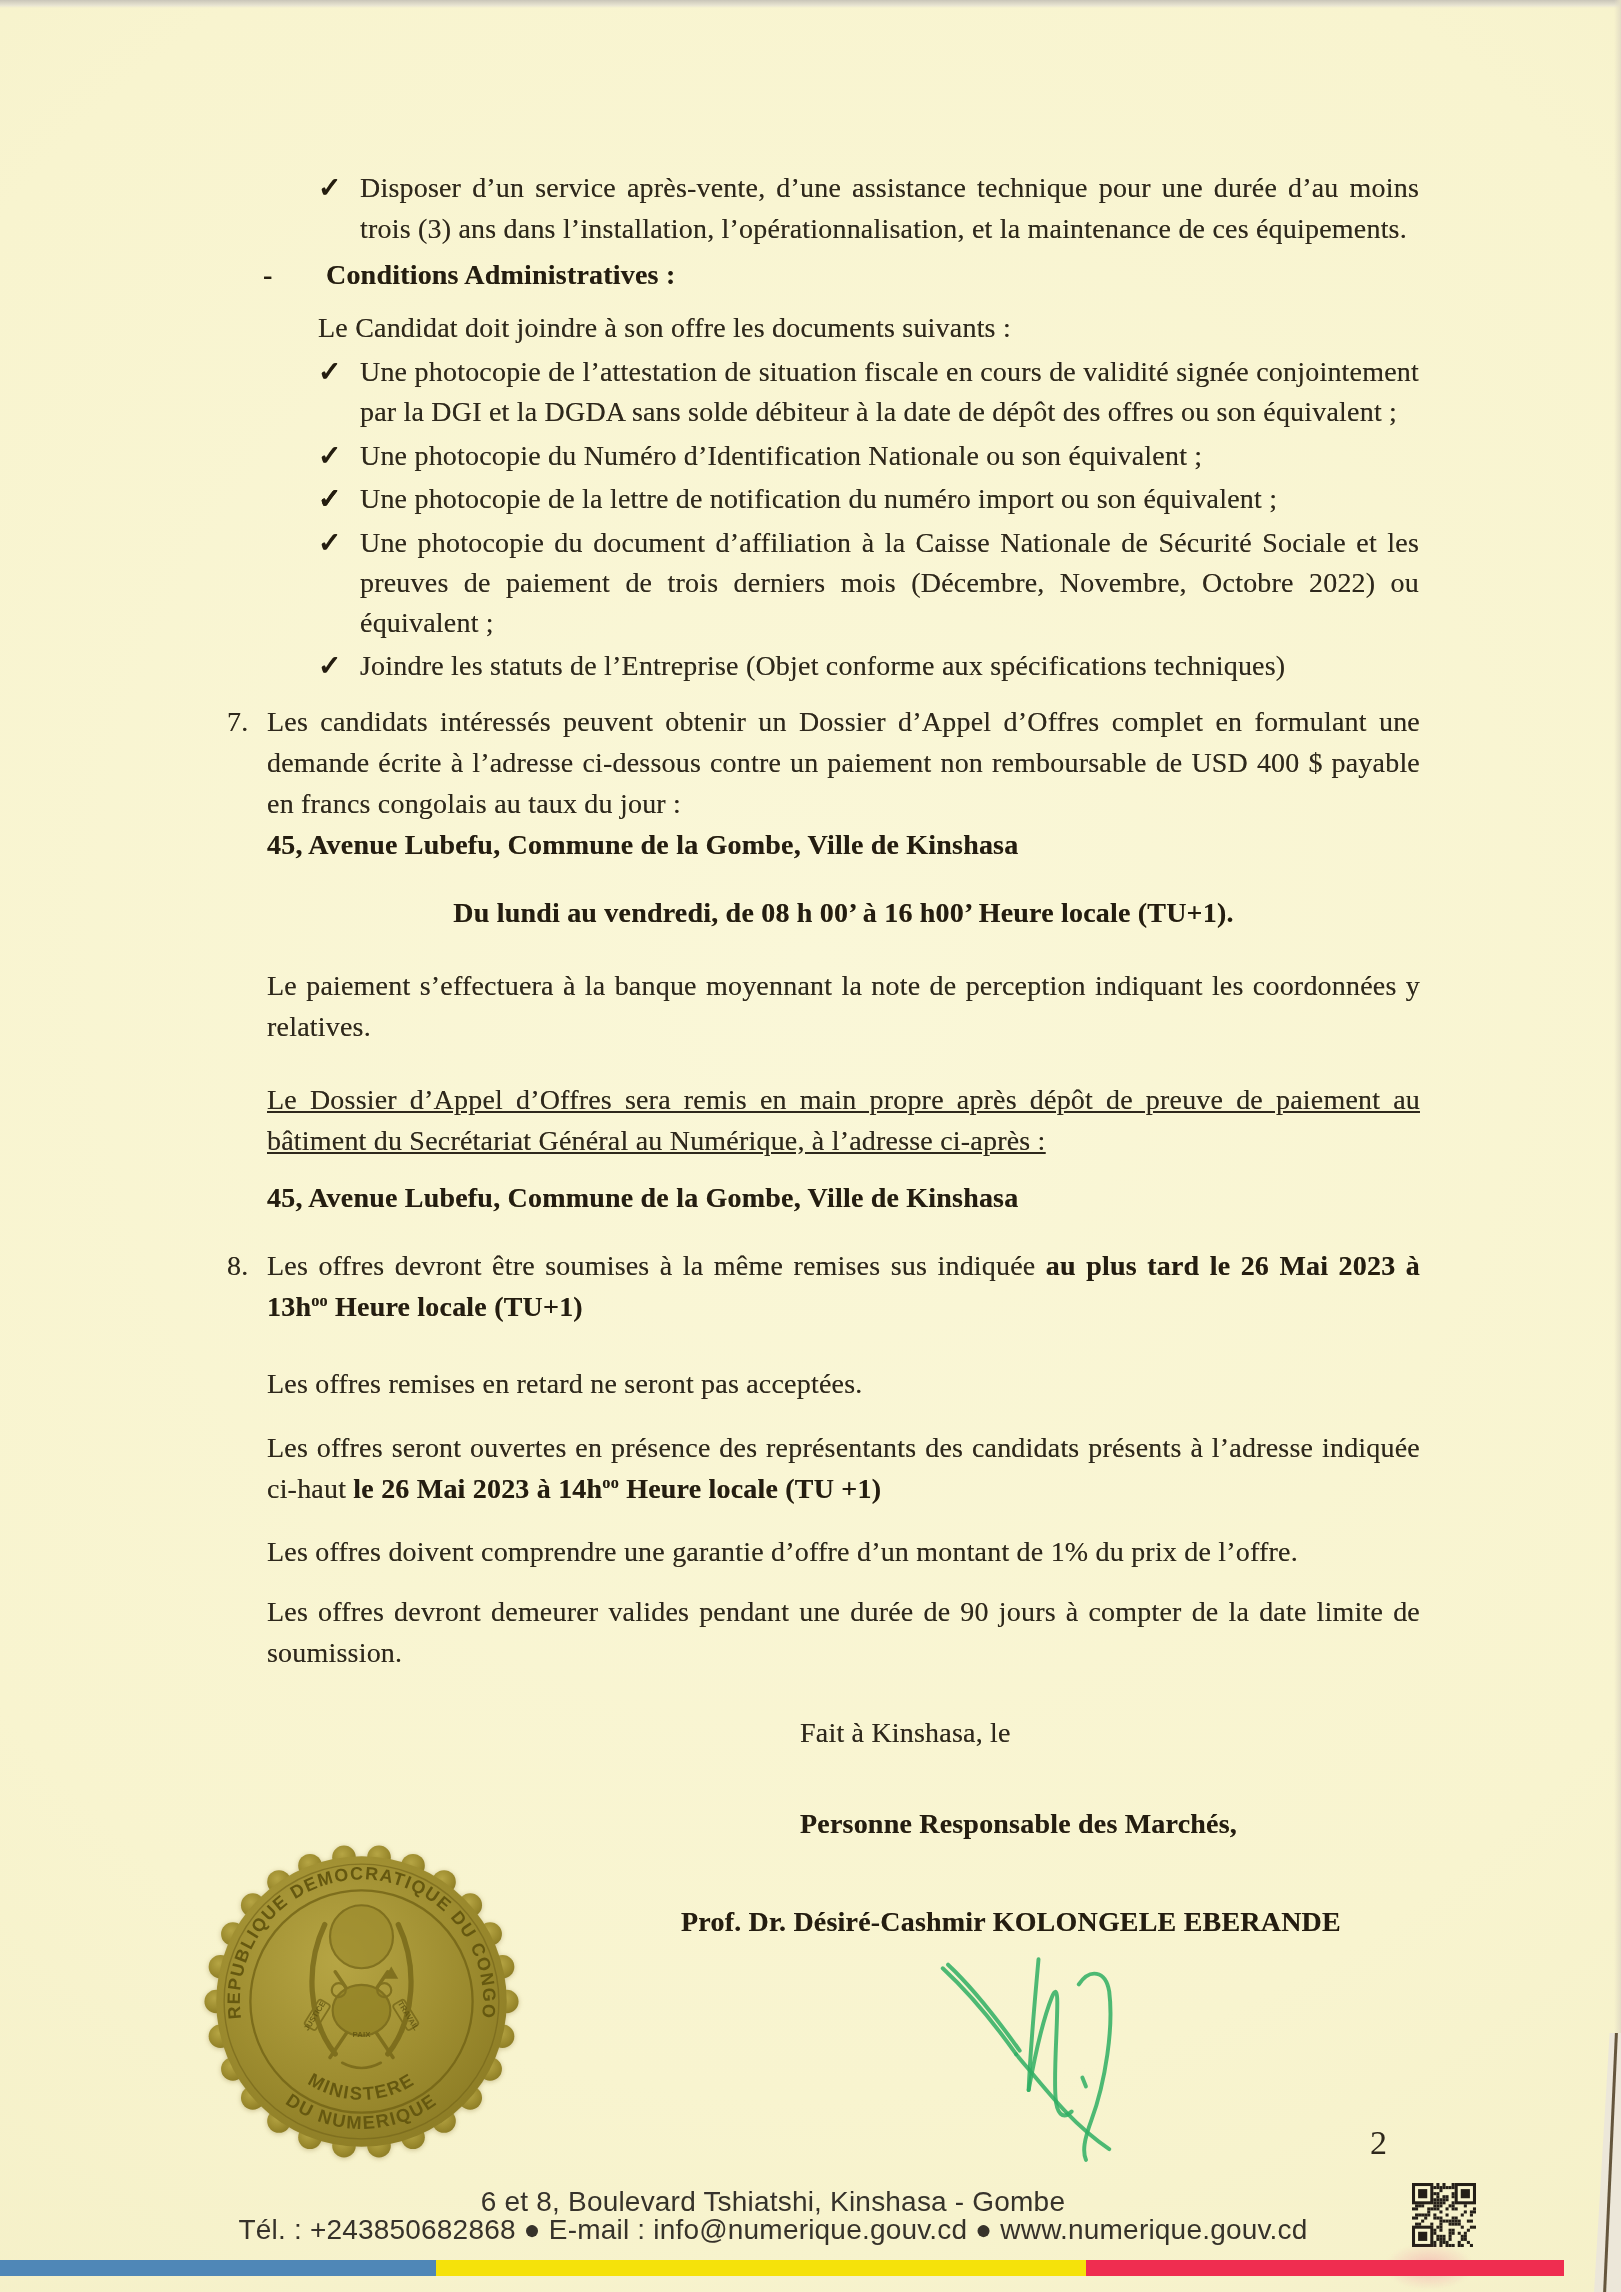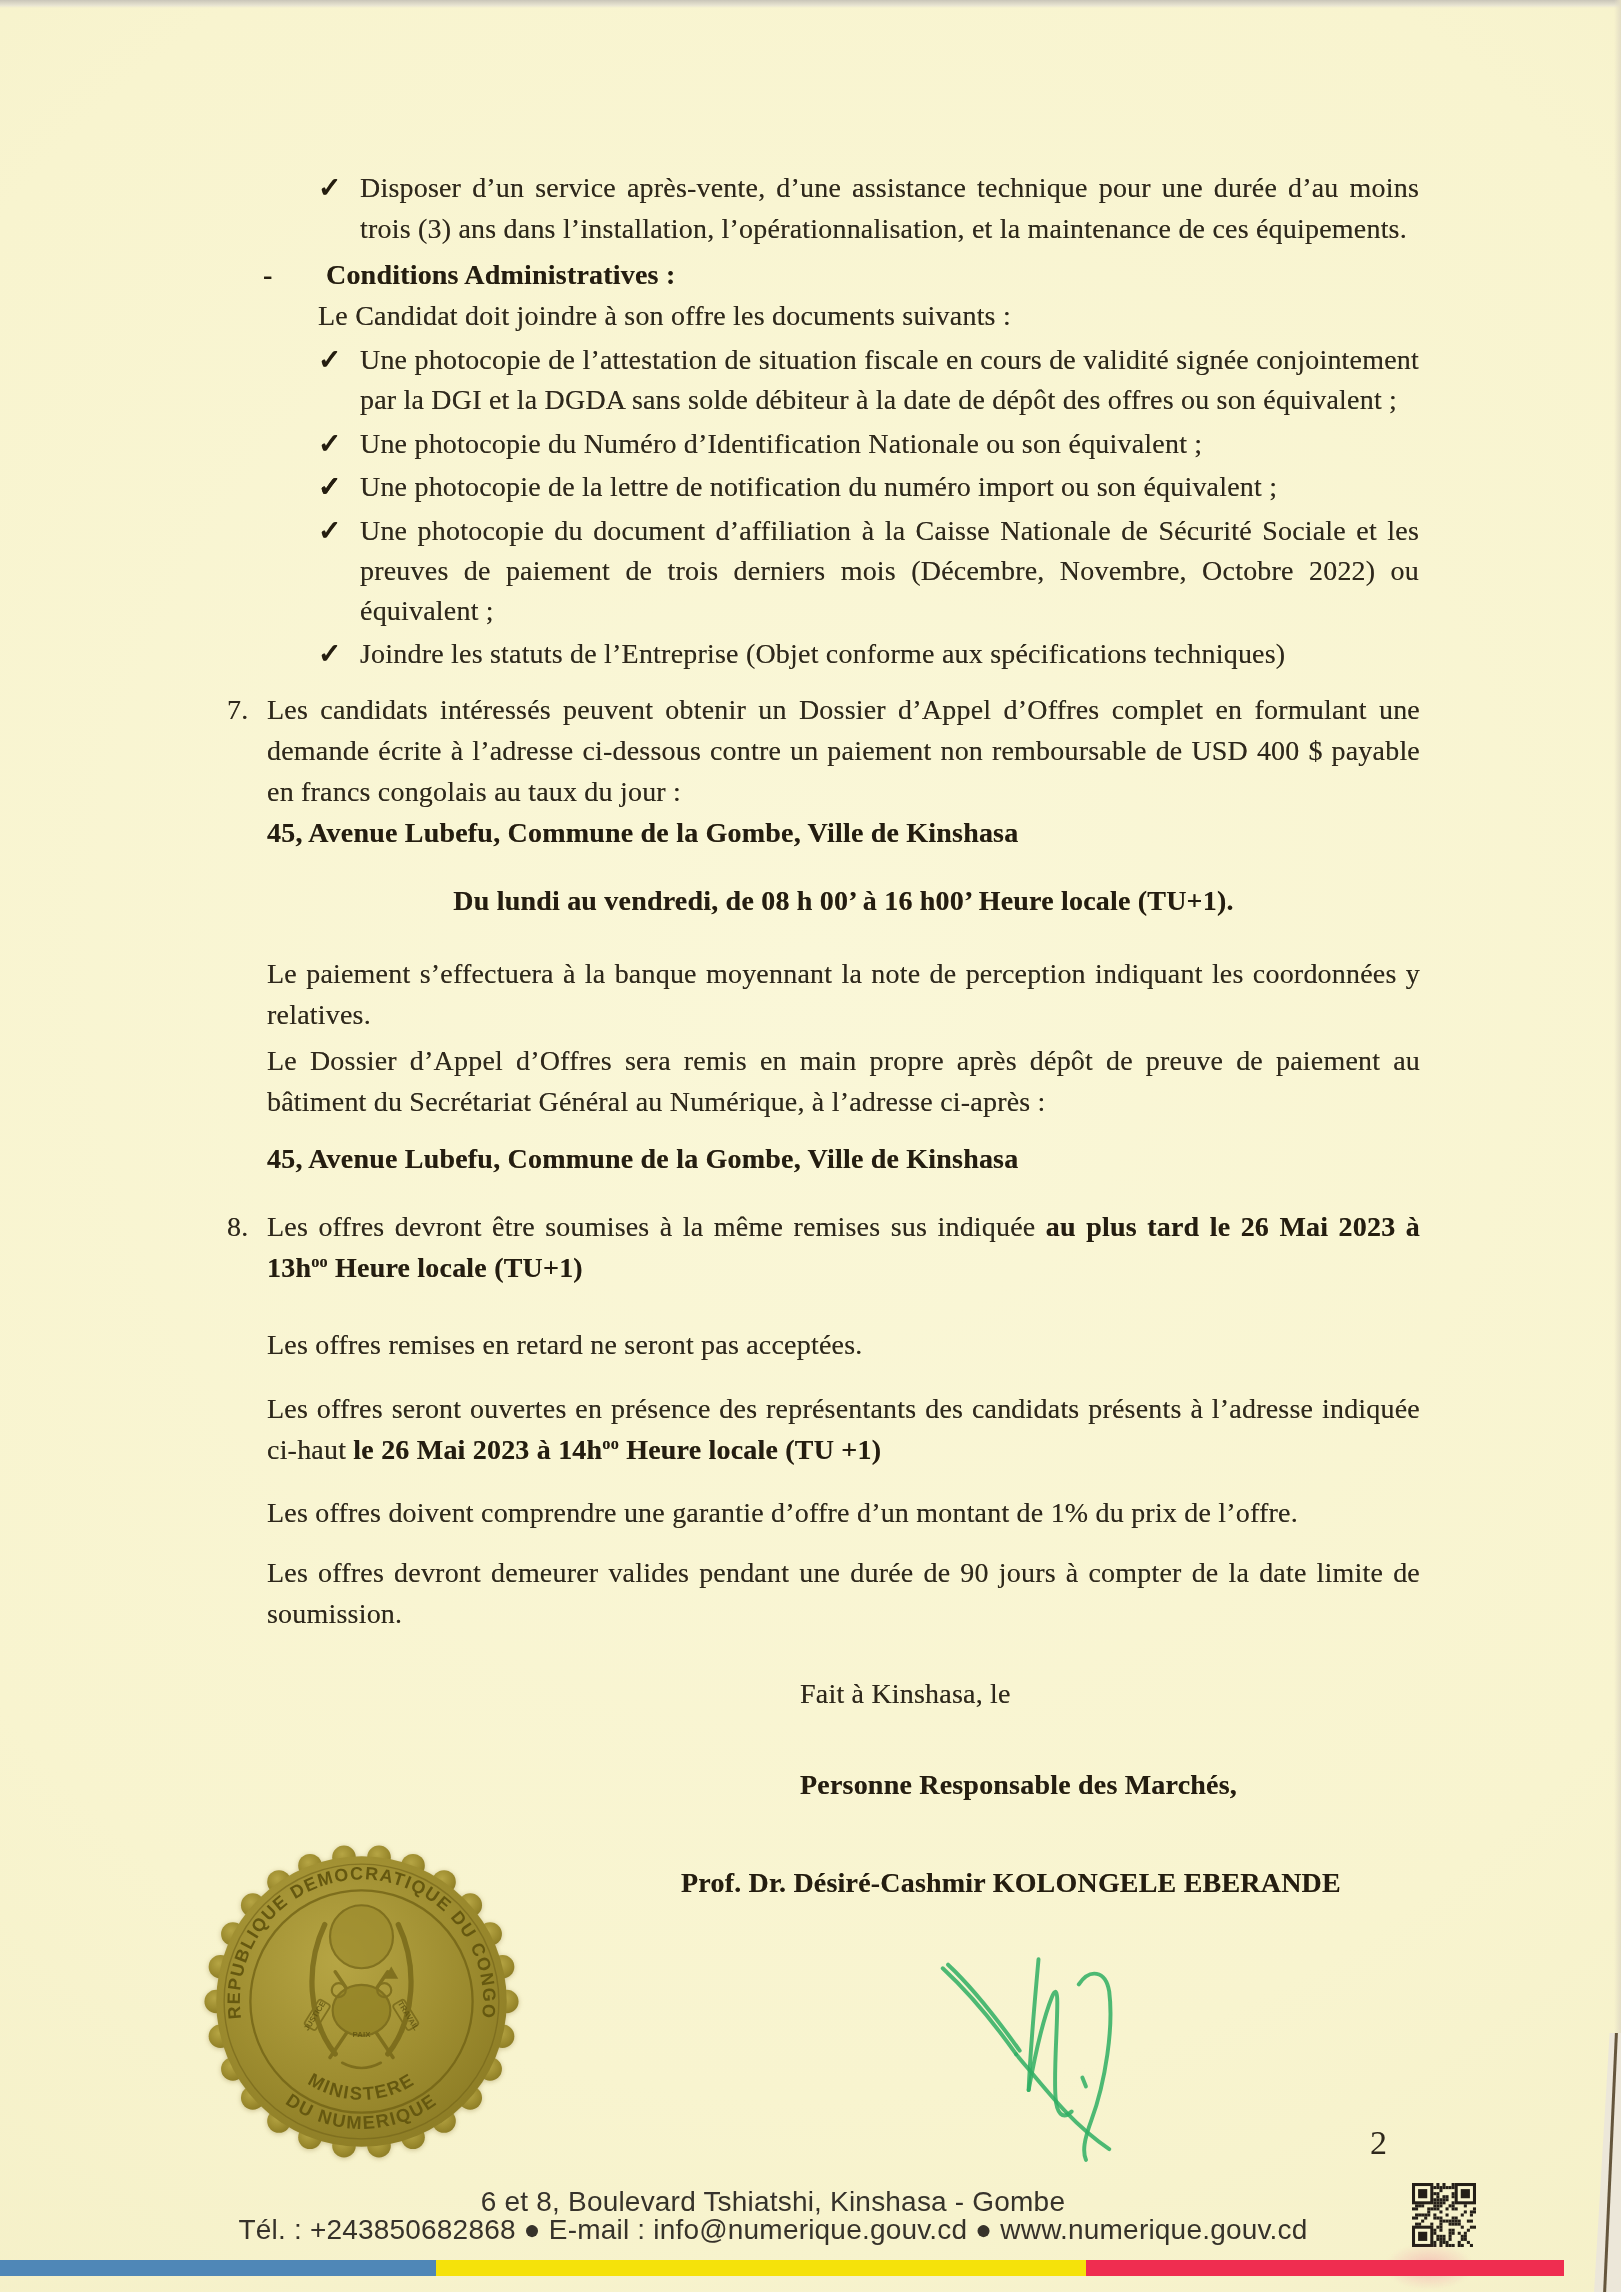--- a/index.html
+++ b/index.html
@@ -52,32 +52,32 @@
 </head>
 <body>
 
 <div class="page">
   <div class="scan-top-edge"></div>
   <div class="edge-top-right"></div>
 
   <div id="doc-body">
       <div class="block just" style="margin-top: 167px; margin-left: 360px; width: 1059px;"><span class="marker b" style="left: -42px;">✓</span><span>Disposer d’un service après-vente, d’une assistance technique pour une durée d’au moins trois (3) ans dans l’installation, l’opérationnalisation, et la maintenance de ces équipements.</span></div>
       <div class="block" style="margin-top: 5.4px; margin-left: 326px;"><span class="marker b" style="left: -63px;">-</span><span class="b">Conditions Administratives :</span></div>
-      <div class="block" style="margin-top: 0px; margin-left: 318px; width: 1106px;"><span>Le Candidat doit joindre à son offre les documents suivants :</span></div>
+      <div class="block" style="margin-top: 12px; margin-left: 318px; width: 1106px;"><span>Le Candidat doit joindre à son offre les documents suivants :</span></div>
       <div class="block just chk" style="margin-top: 3.6px; margin-left: 360px; width: 1059px;"><span class="marker b" style="left: -42px;">✓</span><span>Une photocopie de l’attestation de situation fiscale en cours de validité signée conjointement par la DGI et la DGDA sans solde débiteur à la date de dépôt des offres ou son équivalent ;</span></div>
       <div class="block just chk" style="margin-top: 3.6px; margin-left: 360px; width: 1059px;"><span class="marker b" style="left: -42px;">✓</span><span>Une photocopie du Numéro d’Identification Nationale ou son équivalent ;</span></div>
       <div class="block just chk" style="margin-top: 3.6px; margin-left: 360px; width: 1059px;"><span class="marker b" style="left: -42px;">✓</span></div>
       <div class="block just chk" style="margin-top: 3.6px; margin-left: 360px; width: 1059px;"><span class="marker b" style="left: -42px;">✓</span><span>Une photocopie de la lettre de notification du numéro import ou son équivalent ;</span></div>
       <div class="block just chk" style="margin-top: 3.6px; margin-left: 360px; width: 1059px;"><span class="marker b" style="left: -42px;">✓</span><span>Une photocopie du document d’affiliation à la Caisse Nationale de Sécurité Sociale et les preuves de paiement de trois derniers mois (Décembre, Novembre, Octobre 2022) ou équivalent ;</span></div>
       <div class="block just chk" style="margin-top: 3.6px; margin-left: 360px; width: 1059px;"><span class="marker b" style="left: -42px;">✓</span><span>Joindre les statuts de l’Entreprise (Objet conforme aux spécifications techniques)</span></div>
       <div class="block just" style="margin-top: 14.3px; margin-left: 267px; width: 1153px;"><span class="marker" style="left: -40px;">7.</span><span>Les candidats intéressés peuvent obtenir un Dossier d’Appel d’Offres complet en formulant une demande écrite à l’adresse ci-dessous contre un paiement non remboursable de USD 400 $ payable en francs congolais au taux du jour :</span></div>
       <div class="block" style="margin-top: 0px; margin-left: 267px; width: 1153px;"><span class="b">45, Avenue Lubefu, Commune de la Gombe, Ville de Kinshasa</span></div>
       <div class="block" style="margin-top: 27px; margin-left: 267px; width: 1153px; text-align: center;"><span class="b">Du lundi au vendredi, de 08 h 00’ à 16 h00’ Heure locale (TU+1).</span></div>
       <div class="block just" style="margin-top: 32px; margin-left: 267px; width: 1153px;"><span>Le paiement s’effectuera à la banque moyennant la note de perception indiquant les coordonnées y relatives.</span></div>
-      <div class="block just" style="margin-top: 5px; margin-left: 267px; width: 1153px;"><span>Le Dossier d’Appel d’Offres sera remis en main propre après dépôt de preuve de paiement au bâtiment du Secrétariat Général au Numérique, à l’adresse ci-après :</span></div>
+      <div class="block just" style="margin-top: 32px; margin-left: 267px; width: 1153px; text-decoration: underline;"><span>Le Dossier d’Appel d’Offres sera remis en main propre après dépôt de preuve de paiement au bâtiment du Secrétariat Général au Numérique, à l’adresse ci-après :</span></div>
       <div class="block" style="margin-top: 16px; margin-left: 267px; width: 1153px;"><span class="b">45, Avenue Lubefu, Commune de la Gombe, Ville de Kinshasa</span></div>
       <div class="block just" style="margin-top: 27px; margin-left: 267px; width: 1153px;"><span class="marker" style="left: -40px;">8.</span><span>Les offres devront être soumises à la même remises sus indiquée </span><span class="b">au plus tard le 26 Mai 2023 à 13h</span><sup class="b">oo</sup><span class="b"> Heure locale (TU+1)</span></div>
       <div class="block" style="margin-top: 36px; margin-left: 267px; width: 1153px;"><span>Les offres remises en retard ne seront pas acceptées.</span></div>
       <div class="block just" style="margin-top: 23px; margin-left: 267px; width: 1153px;"><span>Les offres seront ouvertes en présence des représentants des candidats présents à l’adresse indiquée ci-haut </span><span class="b">le 26 Mai 2023 à 14h</span><sup class="b">oo</sup><span class="b"> Heure locale (TU +1)</span></div>
       <div class="block just" style="margin-top: 22px; margin-left: 267px; width: 1153px;"><span>Les offres doivent comprendre une garantie d’offre d’un montant de 1% du prix de l’offre.</span></div>
       <div class="block just" style="margin-top: 19.7px; margin-left: 267px; width: 1153px;"><span>Les offres devront demeurer valides pendant une durée de 90 jours à compter de la date limite de soumission.</span></div>
       <div class="block" style="margin-top: 39px; margin-left: 800px;"><span>Fait à Kinshasa, le</span></div>
       <div class="block" style="margin-top: 50px; margin-left: 800px;"><span class="b">Personne Responsable des Marchés,</span></div>
       <div class="block" style="margin-top: 57px; margin-left: 681px;"><span class="b">Prof. Dr. Désiré-Cashmir KOLONGELE EBERANDE</span></div>
     </div>

